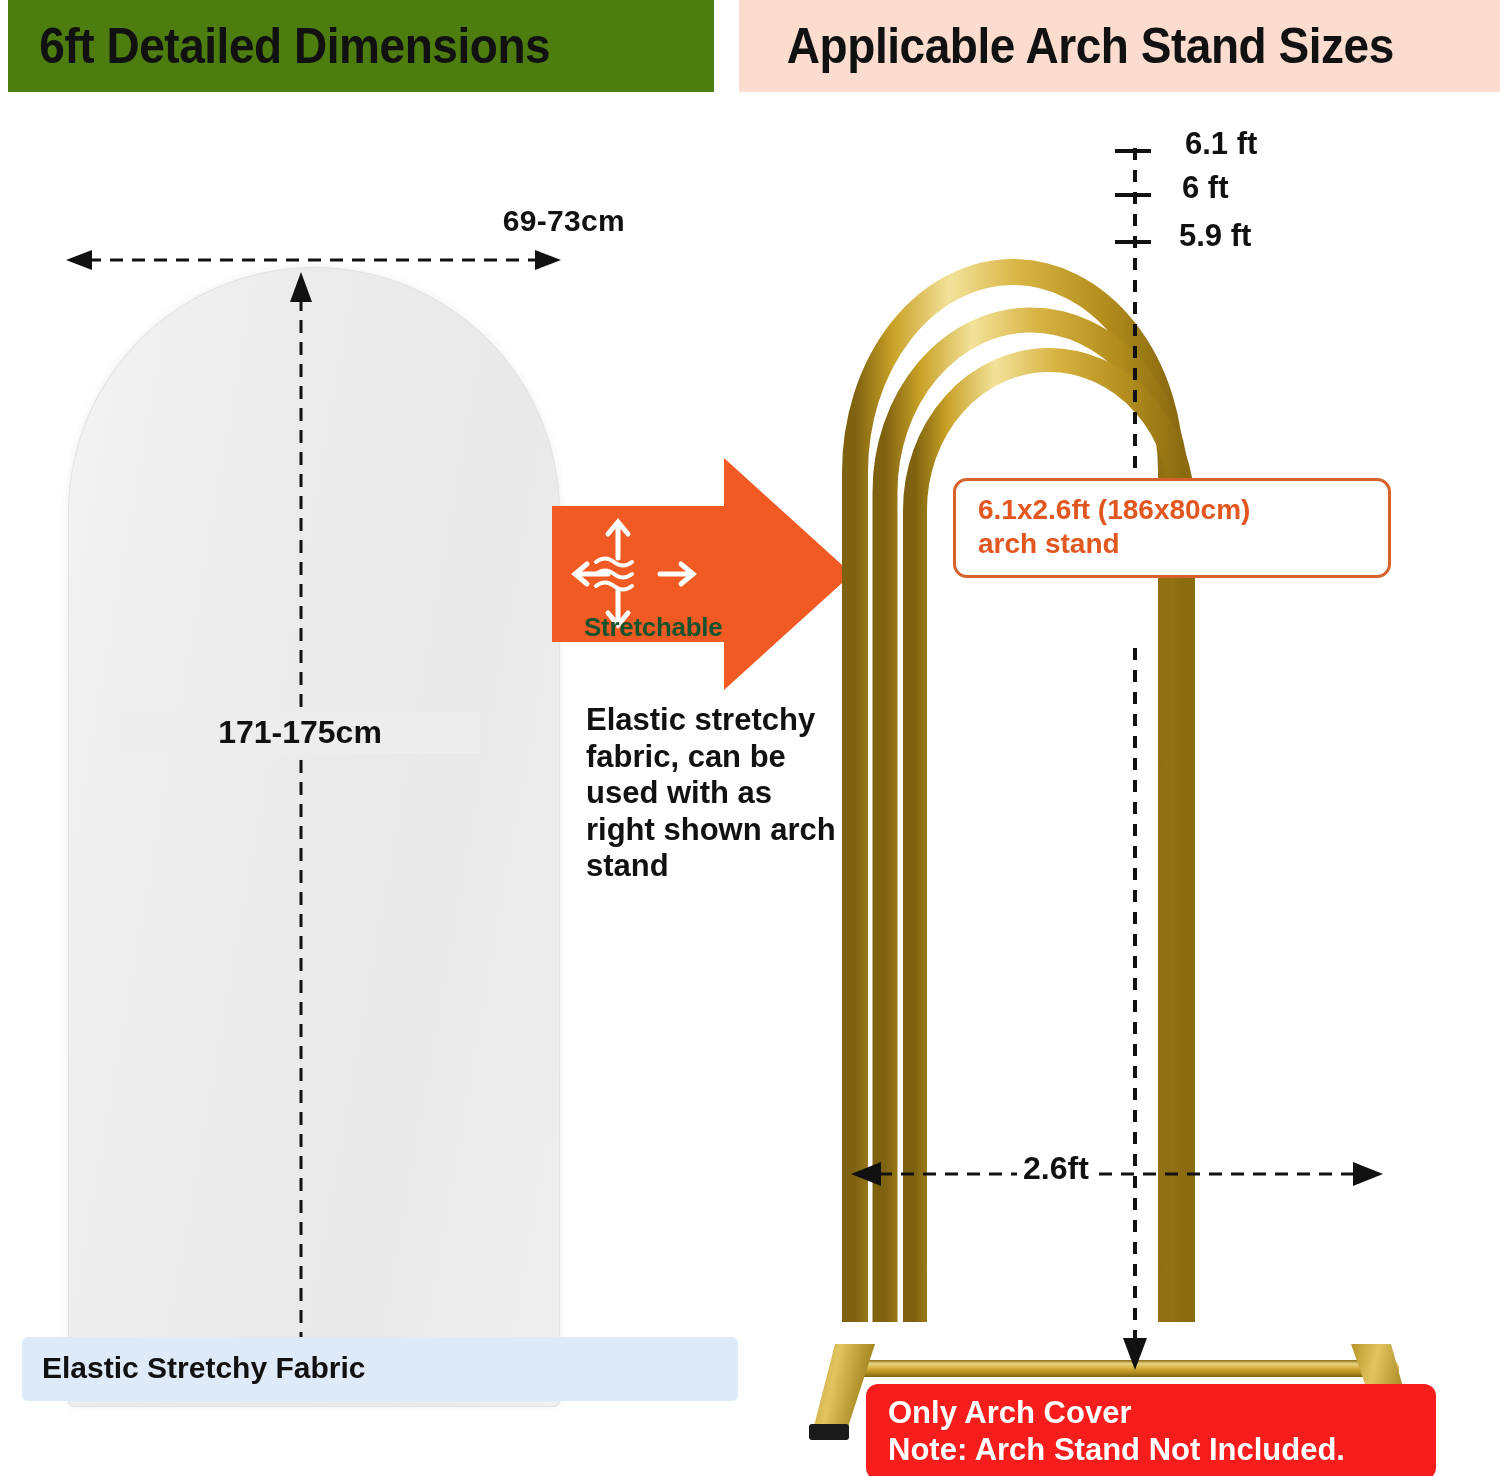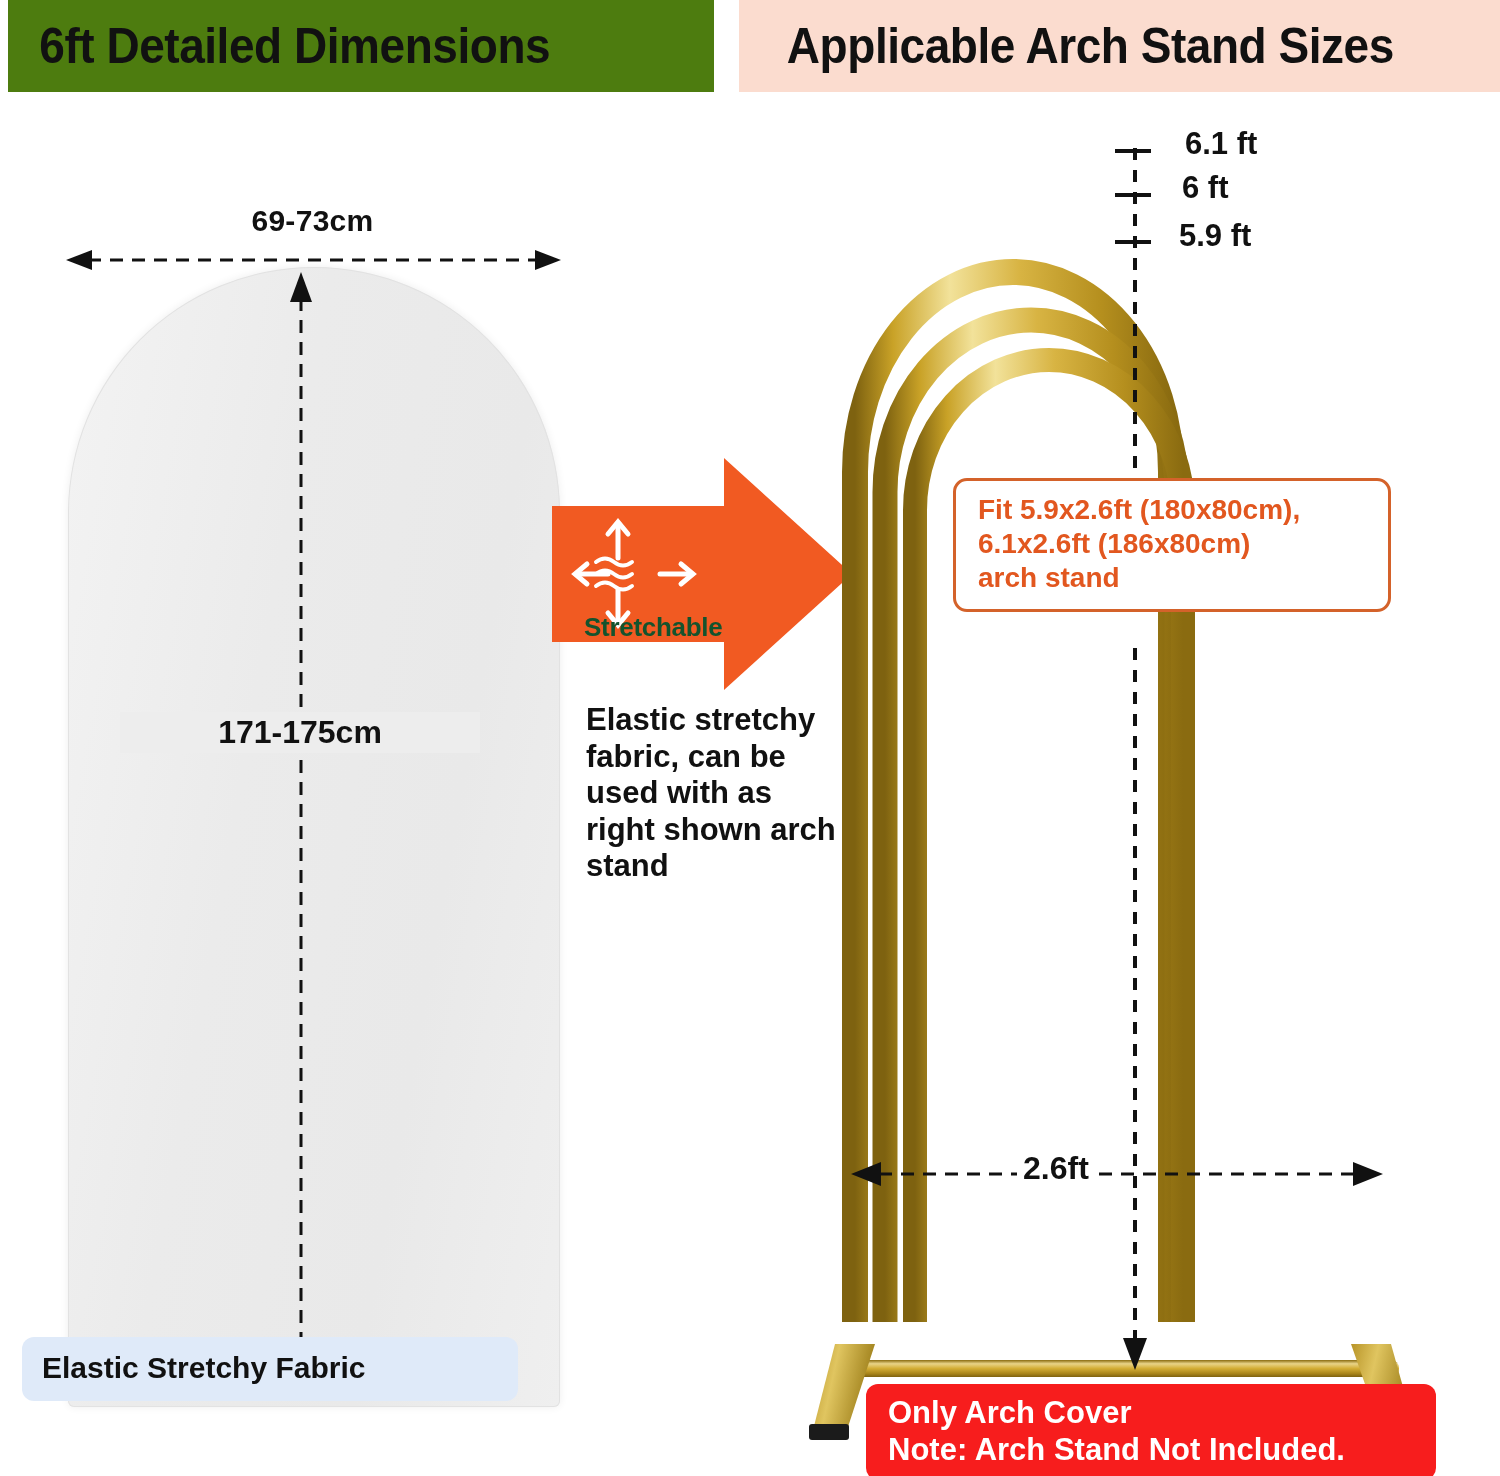--- a/index.html
+++ b/index.html
@@ -23,37 +23,37 @@
   .subtitle{position:absolute;left:62px;top:28px;font-size:42px;font-weight:400;
             color:#1a1a1a;white-space:nowrap;}
 
   
   .cover{position:absolute;left:68px;top:175px;width:492px;height:1140px;
          background:linear-gradient(100deg,#f3f3f3 0%,#ebebeb 38%,#e9e9e9 70%,#efefef 100%);
          border-radius:246px 246px 6px 6px;
          box-shadow:inset 0 0 0 1px #e2e2e2, 0 0 9px rgba(0,0,0,.07);}
 
   
-  .dim-w-label{position:absolute;left:0;top:112px;width:625px;text-align:center;
+  .dim-w-label{position:absolute;left:0;top:112px;width:625px;text-align:right;
                font-size:30px;font-weight:bold;letter-spacing:.3px;}
   .dim-w-arrow{position:absolute;left:66px;top:158px;width:495px;height:20px;}
   .dim-h-label{position:absolute;left:120px;top:620px;width:360px;text-align:center;
                font-size:32px;font-weight:bold;background:#ededed;padding:2px 0;}
   .dim-h-arrow{position:absolute;left:290px;top:180px;width:22px;height:1128px;}
 
   
   .stretch-arrow{position:absolute;left:552px;top:458px;width:300px;height:232px;}
   .stretch-word{position:absolute;left:584px;top:612px;width:170px;text-align:left;
                 font-size:26px;font-weight:bold;color:#14532d;letter-spacing:-.3px;}
   .stretch-para{position:absolute;left:586px;top:702px;width:262px;font-size:31px;
                 font-weight:bold;line-height:1.18;color:#111;}
 
   
-  .info-box{position:absolute;left:22px;top:1245px;width:496px;
-            background:#dfeaf9;border-radius:12px;padding:12px 16px 14px 20px;
+  .info-box{position:absolute;left:22px;top:1245px;width:716px;
+            background:#dfeaf9;border-radius:6px;padding:12px 16px 14px 20px;
             box-sizing:border-box;}
   .info-title{font-size:30px;font-weight:bold;color:#111;line-height:1.25;}
   .info-row{font-size:30px;line-height:1.28;color:#111;white-space:nowrap;}
   .info-val{color:#2e7fd4;}
 
   
   .stand-svg{position:absolute;left:0;top:0;width:761px;height:1384px;}
 
   
   .ht{position:absolute;font-size:31px;font-weight:bold;color:#111;
@@ -187,21 +187,20 @@
     <line x1="140" y1="1082" x2="616" y2="1082" stroke="#111" stroke-width="3" stroke-dasharray="13 9"></line>
     <polygon points="112,1082 142,1070 142,1094" fill="#111"></polygon>
     <polygon points="644,1082 614,1070 614,1094" fill="#111"></polygon>
   </svg>
 
   <div class="ht ht1">6.1 ft</div>
   <div class="ht ht2">6 ft</div>
   <div class="ht ht3">5.9 ft</div>
 
   <div class="fit-box">
-    <p>Fit 5.9x2.6ft (180x80cm),</p>
     <p>6.1x2.6ft (186x80cm)</p>
     <p>arch stand</p>
   </div>
 
   <div class="w-label">2.6ft</div>
 
   <div class="note">
     <p>Only Arch Cover</p>
     <p>Note: Arch Stand Not Included.</p>
   </div>

